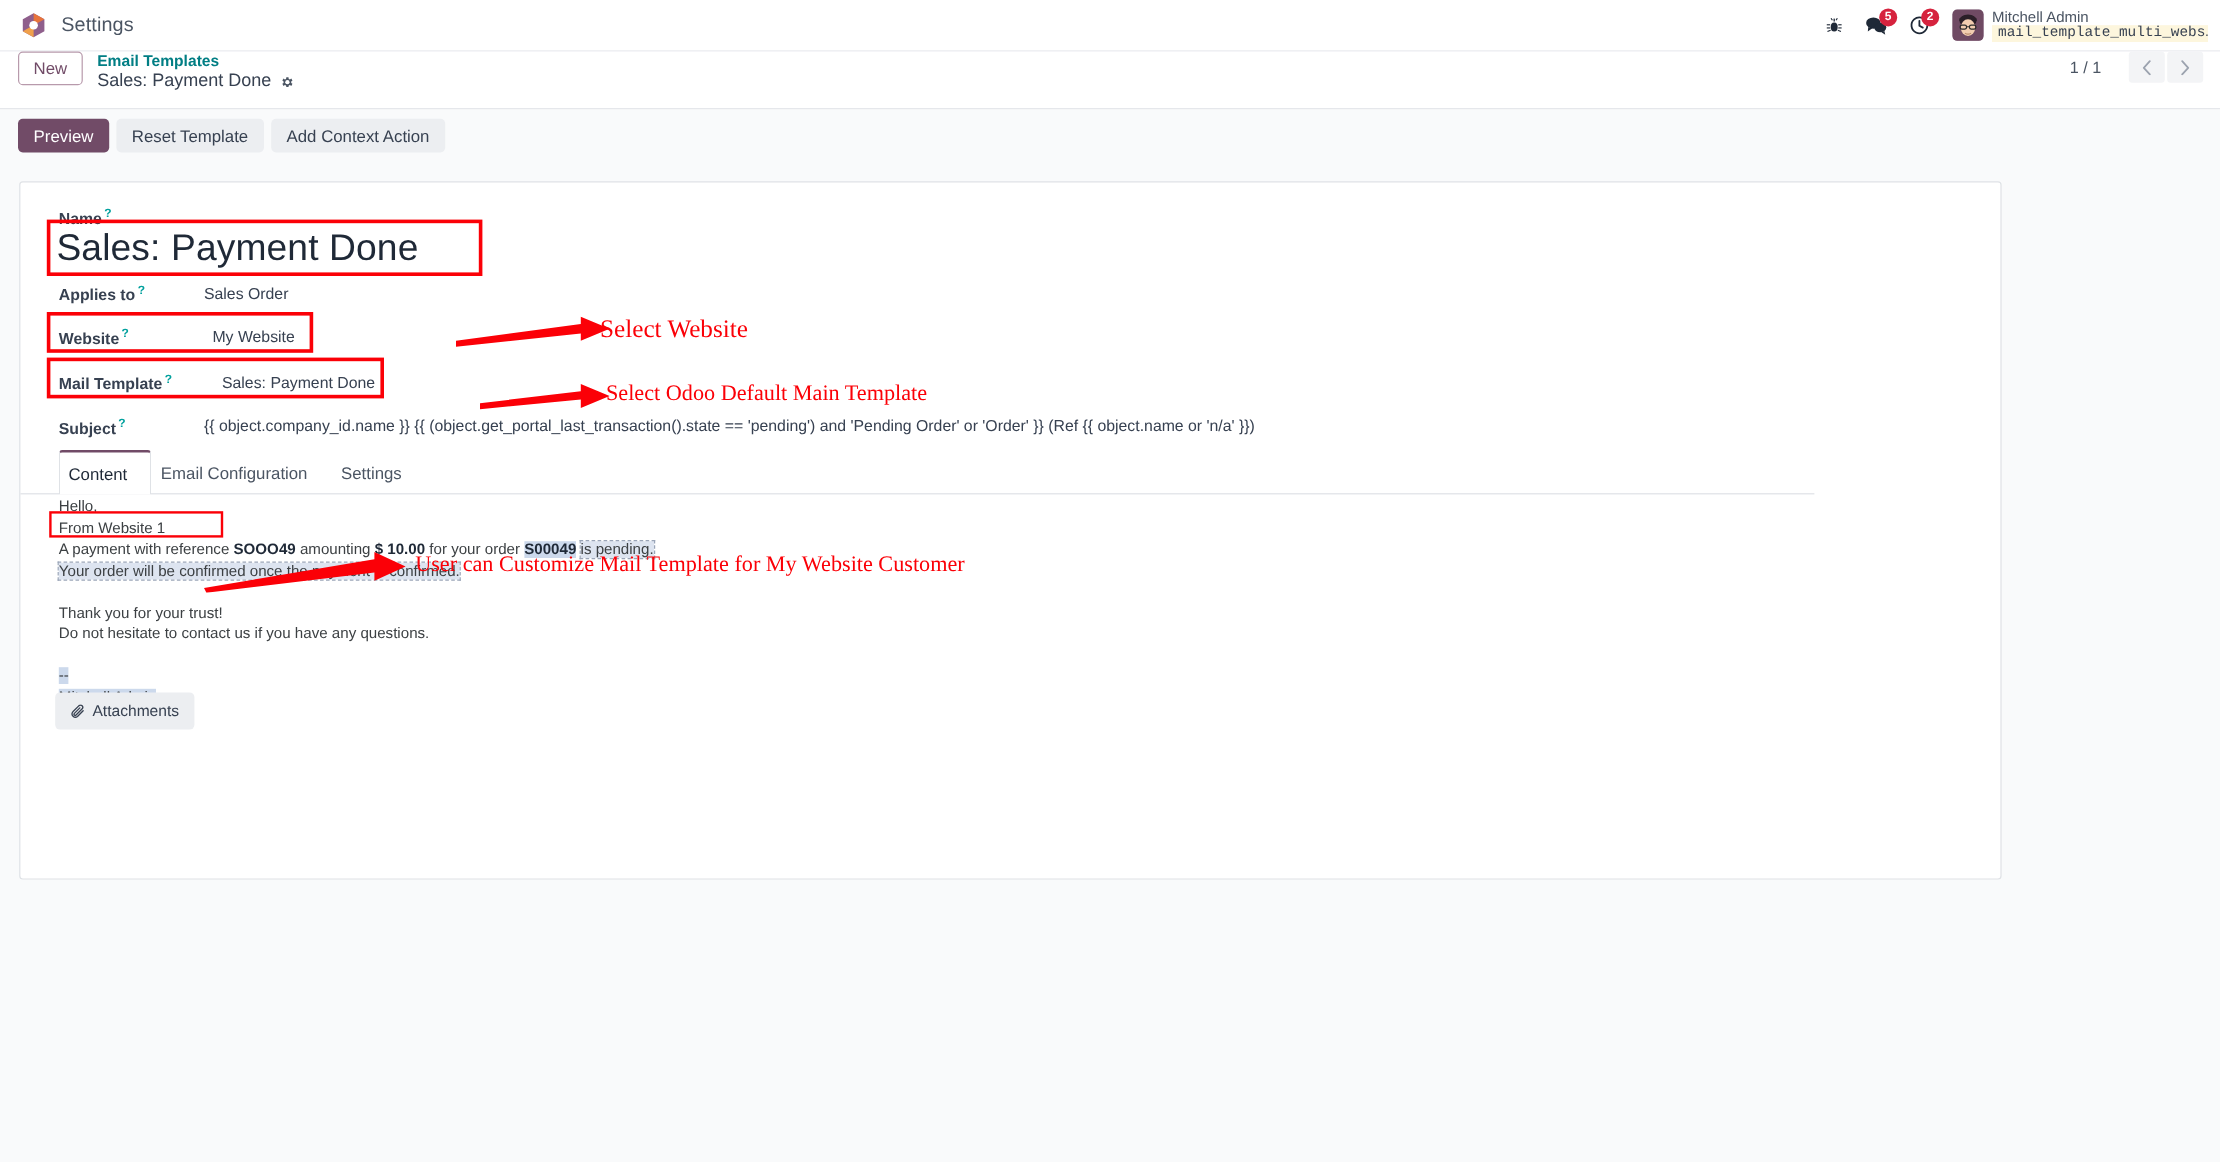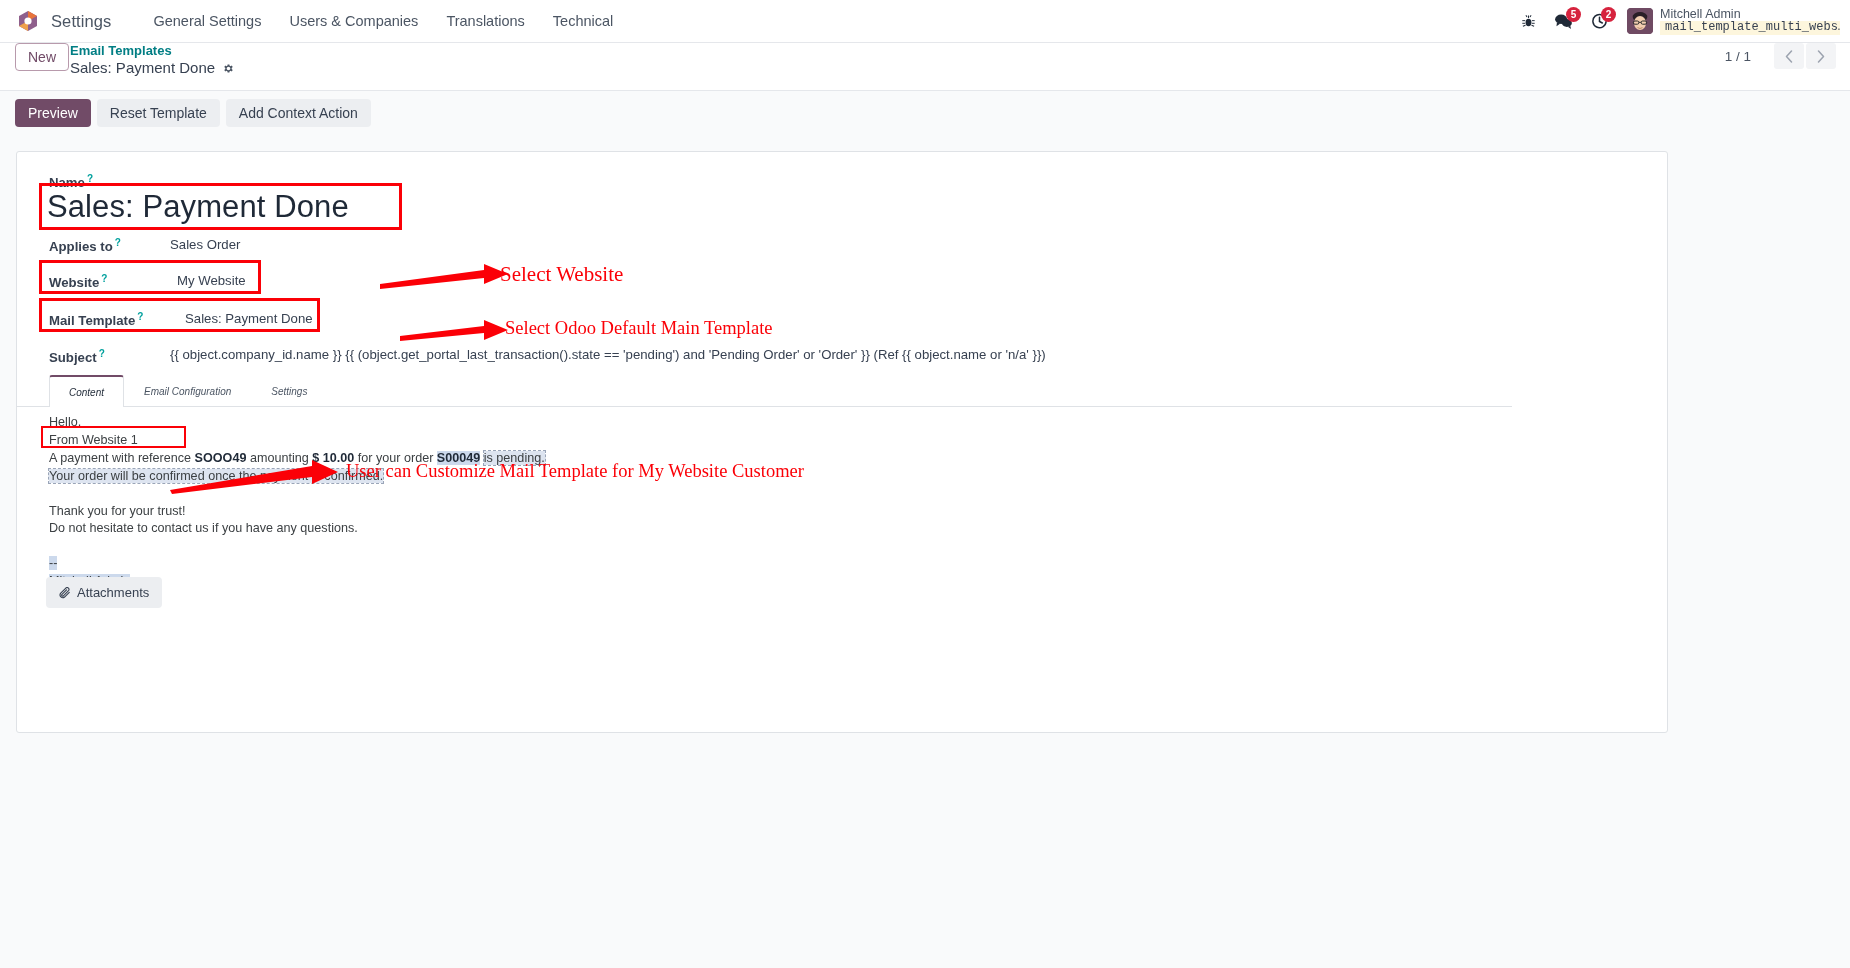--- a/index.html
+++ b/index.html
@@ -72,21 +72,21 @@
     background: #ffffff;
     display: flex; align-items: flex-start;
   }
   .btn-new {
     margin-left: 15px;
     border: 1px solid #b89aac; color: #714b67;
     background: #fff; border-radius: 4px;
     font-size: 14px; padding: 5px 12px; cursor: pointer;
     font-family: "Liberation Sans", sans-serif;
   }
-  .bc { margin-left: 1px; display: flex; flex-direction: column; line-height: 1.25; }
+  .bc { margin-left: 12px; display: flex; flex-direction: column; line-height: 1.25; }
   .bc-parent { font-size: 13px; color: #017e84; font-weight: bold; cursor: pointer; }
   .bc-current { font-size: 15px; color: #374151; display: flex; align-items: center; gap: 7px; }
   .gear { color: #4b5563; cursor: pointer; display: inline-flex; }
 
   .pager {
     margin-left: auto; display: flex; align-items: center;
     padding-right: 14px; gap: 2px;
   }
   .pager-count { font-size: 13.5px; color: #4b5563; margin-right: 21px; }
   .pager-btn {
@@ -163,24 +163,24 @@
     font-size: 13.2px; color: #374151; white-space: nowrap; cursor: text;
   }
 
   
   .notebook {
     position: absolute; left: 0; top: 222px;
     width: 1495px; border-bottom: 1px solid #dfe2e6;
     display: flex; padding-left: 32px;
   }
   .tab {
-    font-size: 10px; color: #4b5563; cursor: pointer;
-    padding: 10px 19px 9px 19px; background: transparent;
+    font-size: 14px; color: #4b5563; cursor: pointer;
+    padding: 10px 19px 9px 7px; background: transparent;
     border: 1px solid transparent; border-bottom: none;
-    position: relative; top: 1px; white-space: nowrap; font-style: italic;
+    position: relative; top: 1px; white-space: nowrap;
   }
   .tab.active {
     color: #1f2937; background: #ffffff;
     border-color: #dfe2e6; border-top: 2px solid #714b67;
     border-radius: 3px 3px 0 0;
   }
 
   
   .mailbody {
     position: absolute; left: 32px; top: 262px;
@@ -223,26 +223,20 @@
 <div class="navbar">
   <div class="odoo-logo">
     <svg width="22" height="22" viewBox="0 0 22 22">
       <path d="M11 1 L20 6 L20 16 L11 21 L2 16 L2 6 Z" fill="#8f5f8c"></path>
       <path d="M11 1 L20 6 L11 11 Z" fill="#e8743b"></path>
       <path d="M2 16 L11 11 L11 21 Z" fill="#f0a04b"></path>
       <circle cx="11" cy="11" r="3.6" fill="#ffffff"></circle>
     </svg>
   </div>
   <div class="brand">Settings</div>
-  <div class="nav-items">
-    <div class="nav-item">General Settings</div>
-    <div class="nav-item">Users &amp; Companies</div>
-    <div class="nav-item">Translations</div>
-    <div class="nav-item">Technical</div>
-  </div>
 
   <div class="navbar-right">
     <div class="sys-icon">
       <svg width="15" height="15" viewBox="0 0 16 16" fill="#1f2937">
         <ellipse cx="8" cy="9" rx="3.1" ry="4"></ellipse>
         <rect x="7.4" y="1.6" width="1.2" height="2.6"></rect>
         <rect x="5.3" y="1.1" width="1" height="2.2" transform="rotate(-32 5.8 2.2)"></rect>
         <rect x="9.7" y="1.1" width="1" height="2.2" transform="rotate(32 10.2 2.2)"></rect>
         <rect x="1.4" y="6.6" width="3" height="1"></rect>
         <rect x="11.6" y="6.6" width="3" height="1"></rect>

